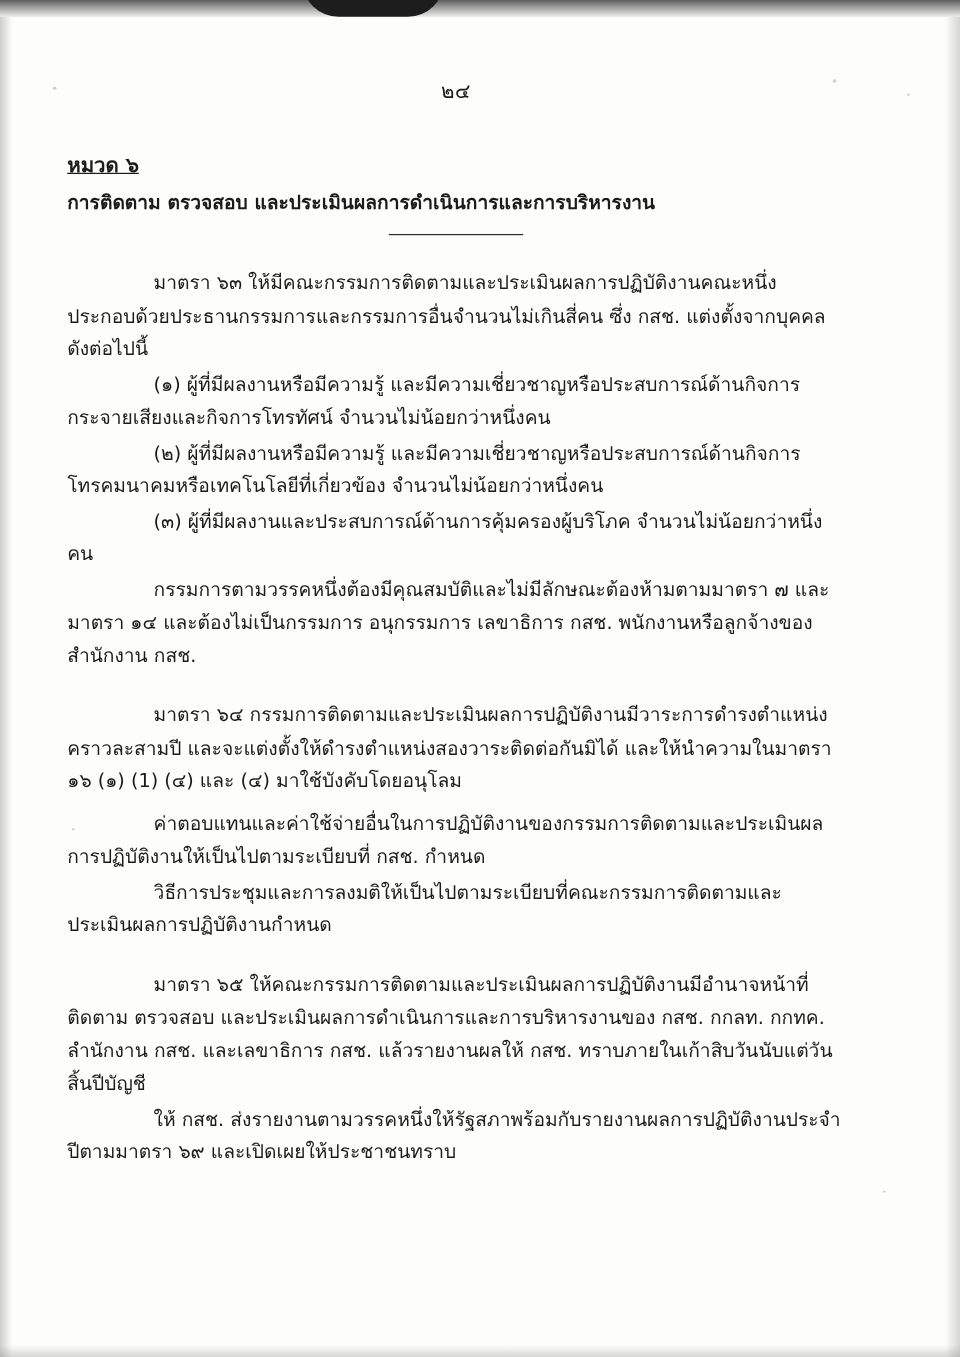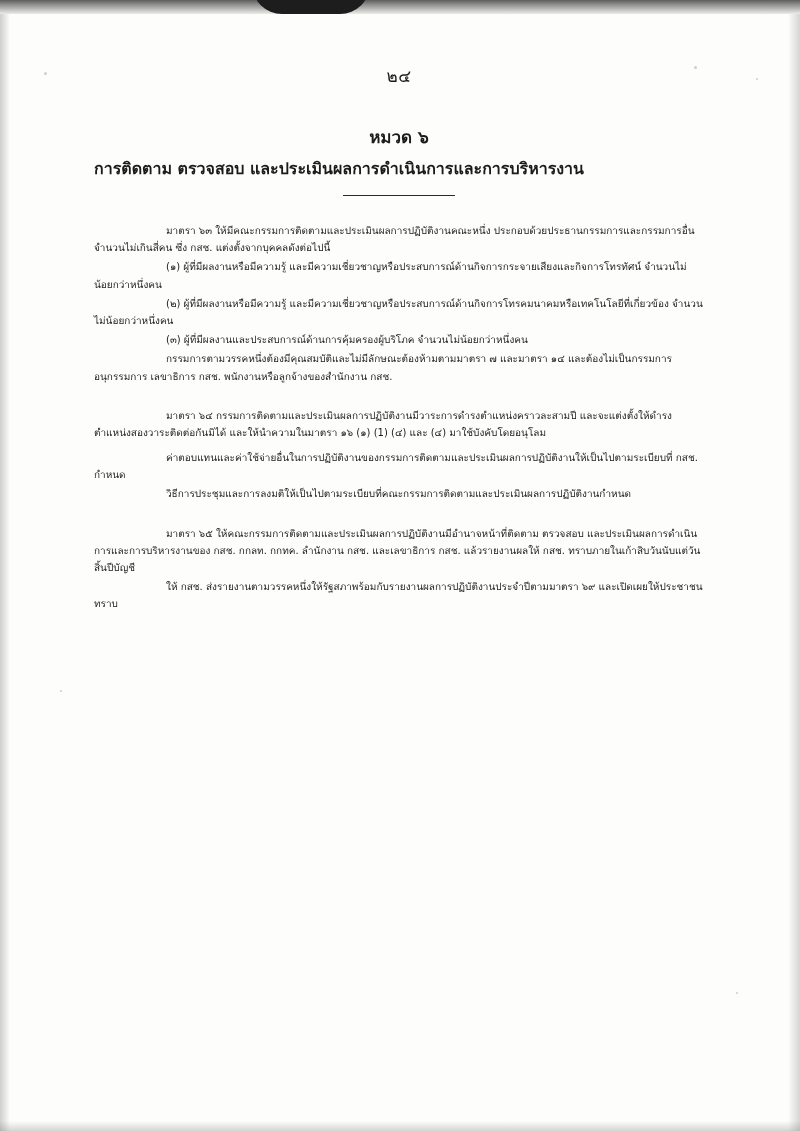--- a/index.html
+++ b/index.html
@@ -61,50 +61,51 @@
     border-radius: 50%;
     opacity: .55;
   }
 
   .content {
     position: absolute;
     top: 14px;
     left: 0;
     right: 0;
     bottom: 0;
-    padding: 34px 96px 30px 94px;
+    padding: 34px 96px 30px 56px;
     box-sizing: border-box;
   }
 
   .page-number {
     text-align: center;
     font-size: 17px;
     letter-spacing: .5px;
     margin: 14px 0 34px 0;
   }
 
   .chapter-title {
-    text-align: center;
+    text-align: left;
     font-size: 17px;
     margin: 12px 0 6px 0;
+    text-decoration: underline;
   }
   .chapter-subtitle {
     text-align: left;
     font-size: 16px;
     margin: 0 0 14px 0;
   }
   .rule {
     width: 112px;
     height: 0;
     border-top: 1.4px solid #2a2a2a;
     margin: 10px auto 26px auto;
   }
 
   p.body {
-    font-size: 10px;
+    font-size: 16px;
     line-height: 1.72;
     margin: 0 0 2px 0;
     text-align: left;
     text-indent: 0;
   }
   p.body.indent {
     text-indent: 72px;
   }
   p.body.gap {
     margin-top: 22px;

